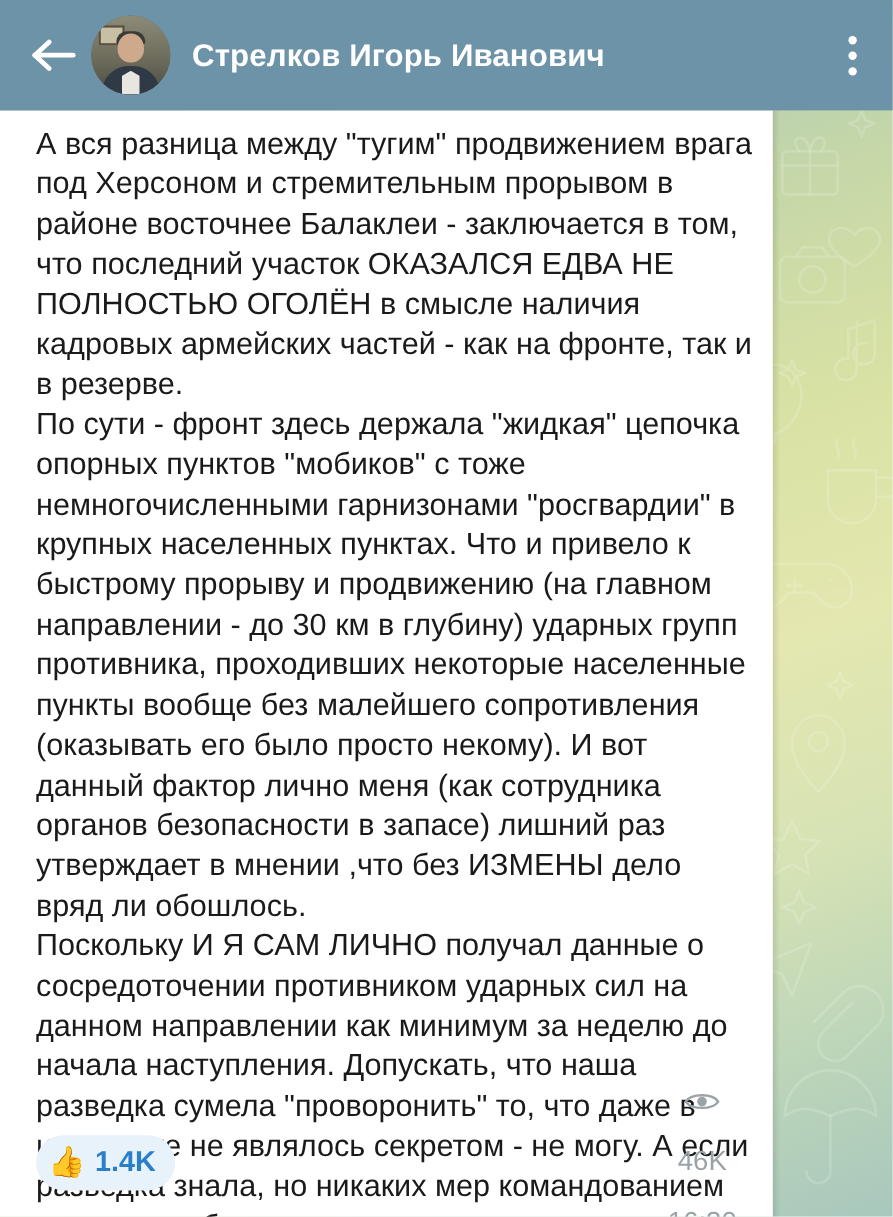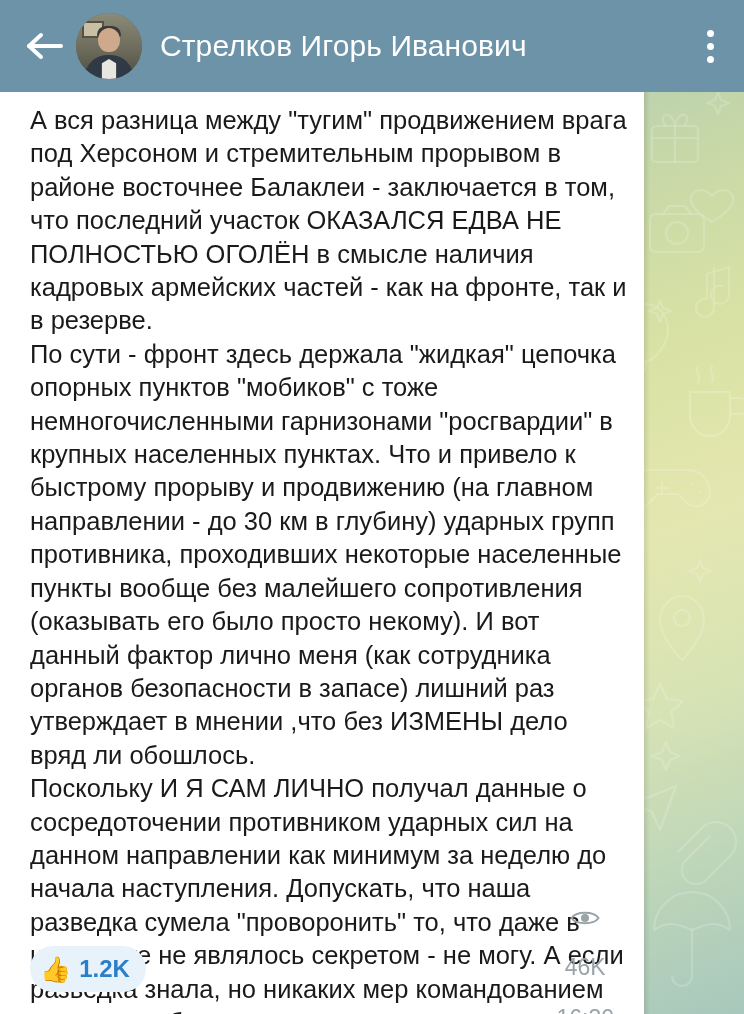--- a/index.html
+++ b/index.html
@@ -128,22 +128,22 @@
     background: #e8e6e0;
     clip-path: polygon(50% 0, 100% 22%, 100% 100%, 0 100%, 0 22%);
   }
   .title-wrap {
     flex: 1 1 auto;
     margin-left: 18px;
     min-width: 0;
   }
   .chat-title {
     color: #ffffff;
-    font-size: 30px;
-    font-weight: normal;
+    font-size: 26px;
+    font-weight: bold;
     line-height: 34px;
     white-space: nowrap;
     overflow: hidden;
     text-overflow: ellipsis;
     letter-spacing: .1px;
   }
   .chat-subtitle {
     color: #d9e6ee;
     font-size: 22px;
     line-height: 26px;
@@ -336,21 +336,21 @@
   </div>
 
   <div class="message">
     <div class="msg-text">А вся разница между "тугим" продвижением врага под Херсоном и стремительным прорывом в районе восточнее Балаклеи - заключается в том, что последний участок ОКАЗАЛСЯ ЕДВА НЕ ПОЛНОСТЬЮ ОГОЛЁН в смысле наличия кадровых армейских частей - как на фронте, так и в резерве.
 По сути - фронт здесь держала "жидкая" цепочка опорных пунктов "мобиков" с тоже немногочисленными гарнизонами "росгвардии" в крупных населенных пунктах. Что и привело к быстрому прорыву и продвижению (на главном направлении - до 30 км в глубину) ударных групп противника, проходивших некоторые населенные пункты вообще без малейшего сопротивления (оказывать его было просто некому). И вот данный фактор лично меня (как сотрудника органов безопасности в запасе) лишний раз утверждает в мнении ,что без ИЗМЕНЫ дело вряд ли обошлось.
 Поскольку И Я САМ ЛИЧНО получал данные о сосредоточении противником ударных сил на данном направлении как минимум за неделю до начала наступления. Допускать, что наша разведка сумела "проворонить" то, что даже в интернете не являлось секретом - не могу. А если разведка знала, но никаких мер командованием принято не было, то....</div>
 
     <div class="msg-footer">
       <div class="reaction">
         <span class="thumb">👍</span>
-        <span class="count">1.2K</span>
+        <span class="count">1.4K</span>
       </div>
 
       <div class="meta">
         <span class="eye">
           <svg width="30" height="20" viewBox="0 0 30 20" xmlns="http://www.w3.org/2000/svg">
             <path d="M1.5 10 C6 3, 24 3, 28.5 10 C24 17, 6 17, 1.5 10 Z" fill="none" stroke="#9aa3a8" stroke-width="2"></path>
             <circle cx="15" cy="10" r="4" fill="#9aa3a8"></circle>
           </svg>
         </span>
         <span class="views">46K</span>

